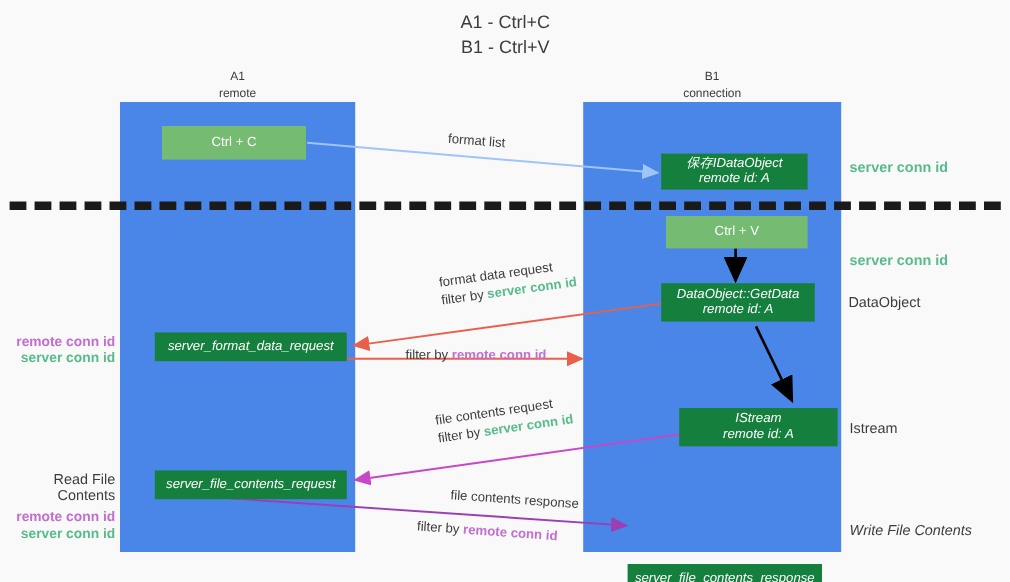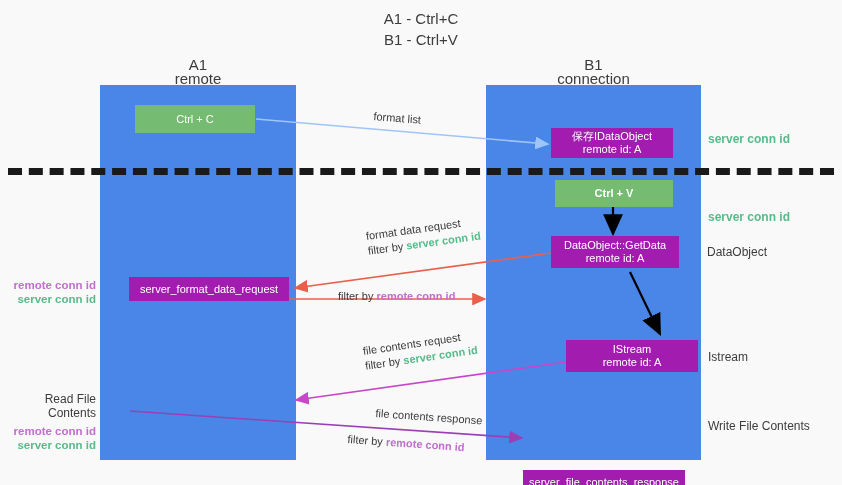--- a/index.html
+++ b/index.html
@@ -8,30 +8,30 @@
     background:#f9f9f9;
     font-family:"Liberation Sans", sans-serif;
     overflow:hidden;
     position:relative;
   }
   #stage{position:absolute;left:0;top:0;width:842px;height:485px;border-radius:14px;}
 
   .lane{position:absolute;background:#4a86e8;}
   .lane-title{
     position:absolute;text-align:center;color:#3c3c3c;
-    font-size:15px;line-height:14px;white-space:pre-line;
+    font-size:10px;line-height:14px;white-space:pre-line;
   }
 
   .node{
     position:absolute;box-sizing:border-box;
     display:flex;align-items:center;justify-content:center;
     text-align:center;color:#ffffff;font-size:11px;line-height:13px;
     white-space:pre-line;padding:2px 20px;
   }
-  .node.orange{background:#a21caf;}
+  .node.orange{background:#15803d;font-style:italic;}
   .node.green{background:#76bb72;}
 
   .sidelabel{
     position:absolute;font-size:12px;line-height:14px;color:#3c3c3c;
     white-space:pre-line;
   }
   .sidelabel.green-b{color:#57bb8a;font-weight:bold;}
 
   .leftlabel{position:absolute;font-size:11.5px;line-height:14px;text-align:right;}
   .c-remote{color:#c16ecf;font-weight:bold;}
@@ -93,40 +93,41 @@
 
     <line x1="566" y1="362" x2="296" y2="400" stroke="#c846c8" stroke-width="1.6" marker-end="url(#ah-magenta)"></line>
 
     <line x1="130" y1="411" x2="522" y2="438" stroke="#9b3fb5" stroke-width="1.6" marker-end="url(#ah-purple)"></line>
   </svg>
 
   <div class="node green" style="left:135px;top:105px;width:120px;height:28px;">Ctrl + C</div>
 
   <div class="node orange" style="left:129px;top:277px;width:160px;height:24px;">server_format_data_request</div>
 
+  <div class="node orange" style="left:129px;top:392px;width:160px;height:24px;">server_file_contents_request</div>
 
   <div class="node orange" style="left:551px;top:128px;width:122px;height:30px;">保存IDataObject
 remote id: A</div>
 
-  <div class="node green" style="left:555px;top:180px;width:118px;height:27px;font-weight:bold;">Ctrl + V</div>
+  <div class="node green" style="left:555px;top:180px;width:118px;height:27px;">Ctrl + V</div>
 
   <div class="node orange" style="left:551px;top:236px;width:128px;height:32px;">DataObject::GetData
 remote id: A</div>
 
   <div class="node orange" style="left:566px;top:340px;width:132px;height:32px;">IStream
 remote id: A</div>
 
 
   <div class="node orange" style="left:523px;top:426px;width:162px;height:24px;margin-top:44px;">server_file_contents_response</div>
 
   <div class="sidelabel green-b" style="left:708px;top:132px;">server conn id</div>
   <div class="sidelabel green-b" style="left:708px;top:210px;">server conn id</div>
   <div class="sidelabel" style="left:707px;top:245px;">DataObject</div>
   <div class="sidelabel" style="left:708px;top:350px;">Istream</div>
-  <div class="sidelabel" style="left:708px;top:419px;">Write File Contents</div>
+  <div class="sidelabel" style="left:708px;top:435px;font-style:italic;">Write File Contents</div>
 
   <div class="leftlabel" style="left:0px;top:278px;width:96px;">
     <div class="c-remote">remote conn id</div>
     <div class="c-server">server conn id</div>
   </div>
 
   <div class="leftlabel" style="left:0px;top:392px;width:96px;">
     <div class="c-plain" style="font-size:12px;margin-bottom:4px;">Read File Contents</div>
     <div class="c-remote">remote conn id</div>
     <div class="c-server">server conn id</div>

